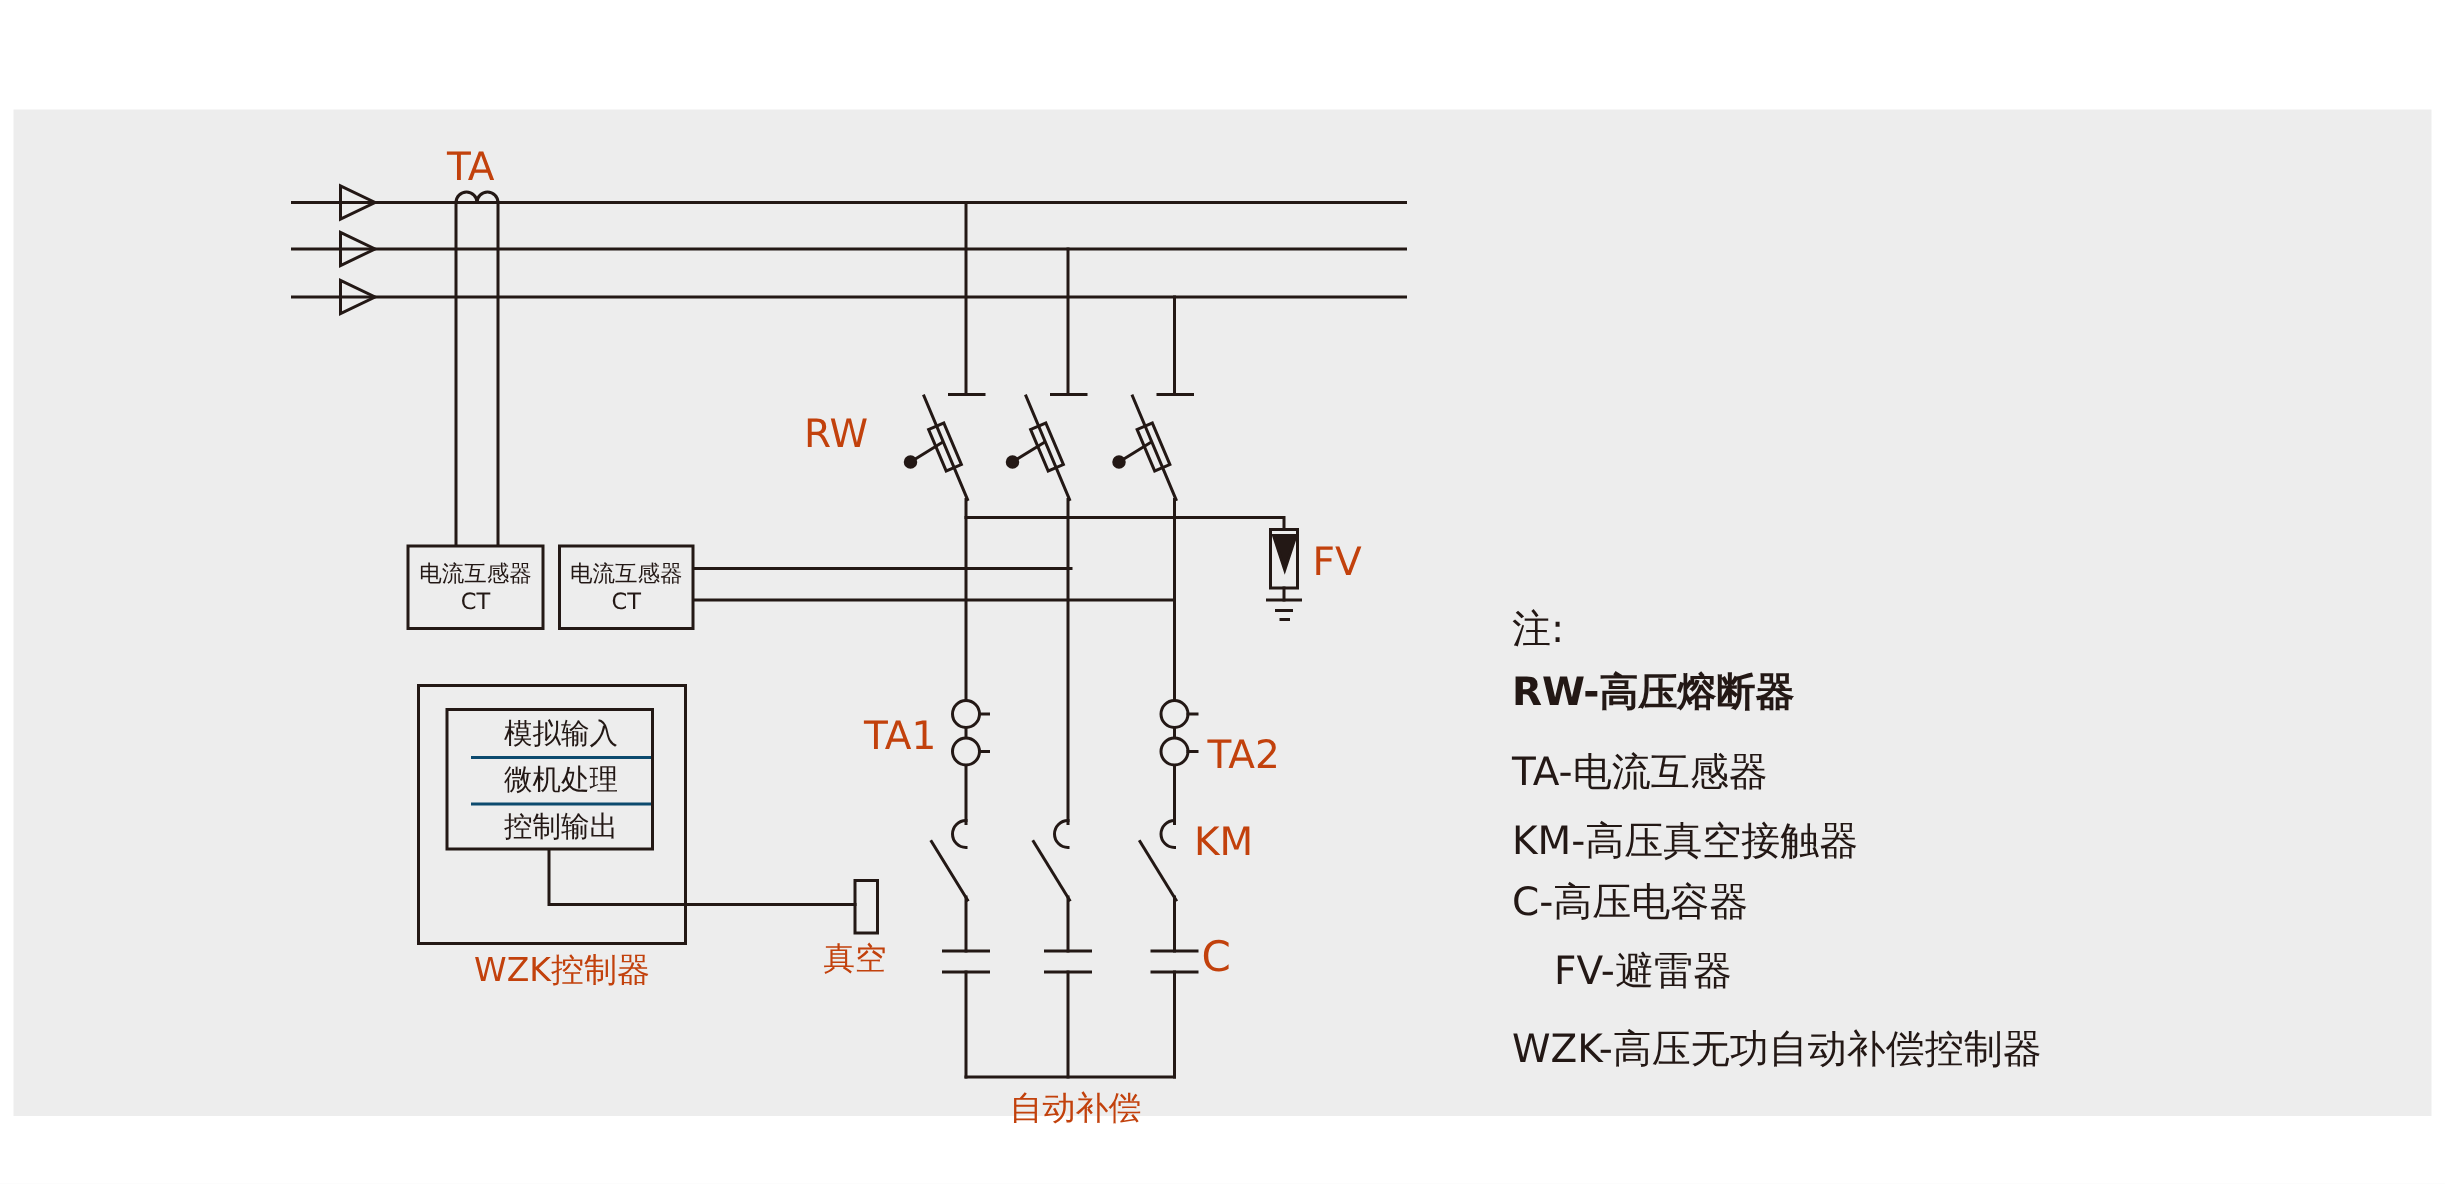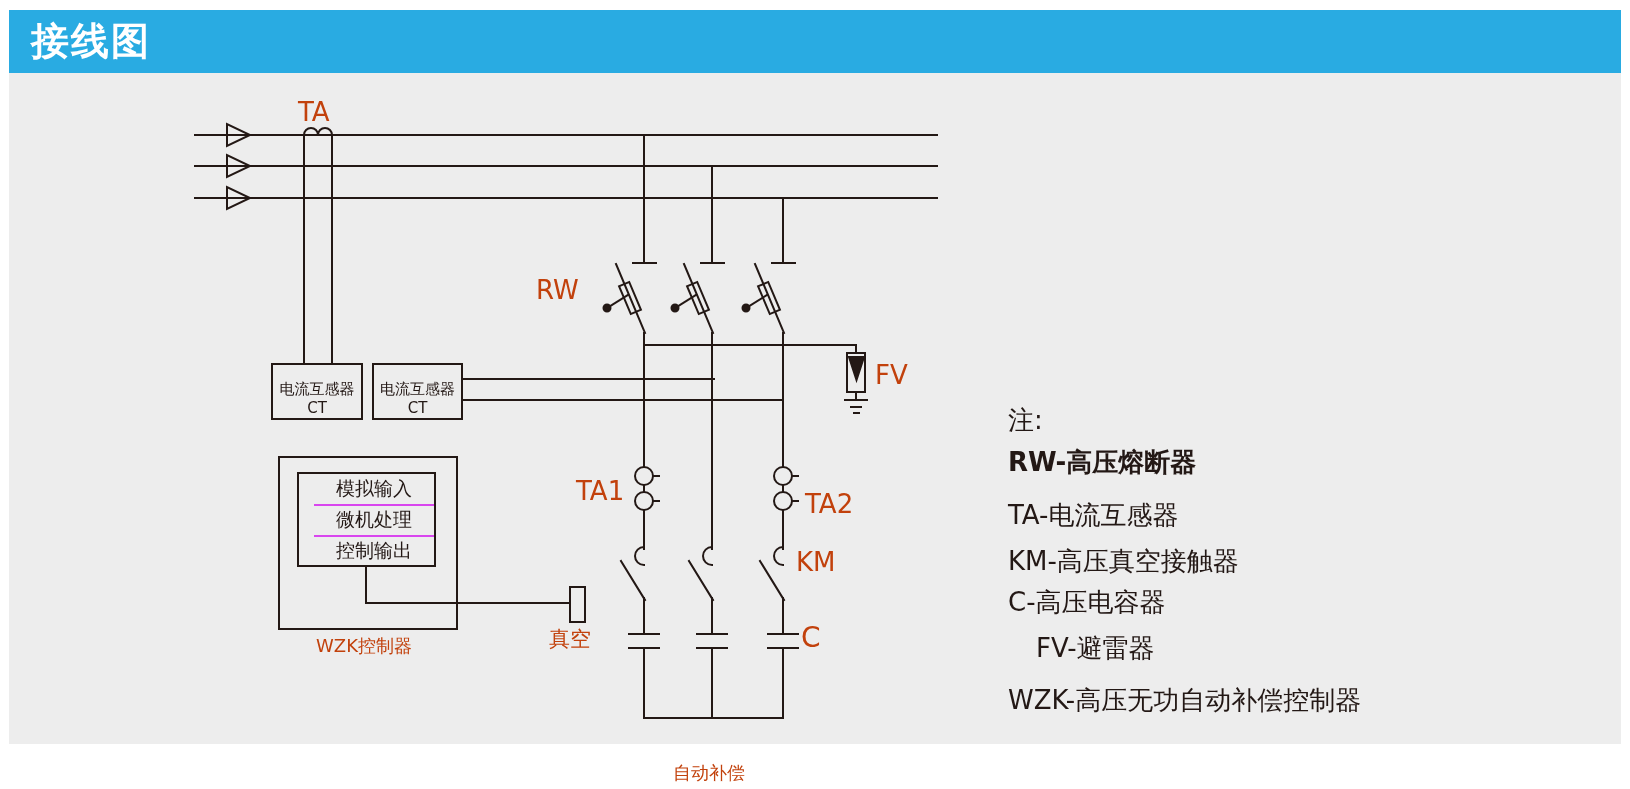--- a/index.html
+++ b/index.html
@@ -5,44 +5,41 @@
   html,body{margin:0;padding:0;background:#ffffff;}
   .page{position:relative;width:1630px;height:789px;background:#ffffff;overflow:hidden;
         font-family:"DejaVu Sans","Liberation Sans",sans-serif;color:#231815;}
   .header-bar{position:absolute;left:9px;top:10px;width:1612px;height:63px;background:#29abe2;}
   .header-bar .title{display:block;padding-left:22px;line-height:63px;font-size:38px;
         font-weight:bold;color:#ffffff;letter-spacing:2px;}
   .panel{position:absolute;left:9px;top:73px;width:1612px;height:671px;background:#ededed;}
   .svg-layer{position:absolute;left:0;top:0;width:1630px;height:789px;pointer-events:none;}
 
   .lbl{position:absolute;font-size:26px;color:#c2410c;white-space:nowrap;line-height:1;}
-  .lbl.cjk{font-size:18px;}
+  .lbl.cjk{font-size:22px;}
 
   .ct-box{position:absolute;top:363px;height:57px;border:2px solid #231815;box-sizing:border-box;
-        display:flex;flex-direction:column;justify-content:flex-end;align-items:center;}
+        display:flex;flex-direction:column;justify-content:center;align-items:center;}
   .ct-box div{font-size:15px;line-height:19px;white-space:nowrap;}
   .wzk-outer{position:absolute;left:278px;top:456px;width:180px;height:174px;
         border:2px solid #231815;box-sizing:border-box;}
   .wzk-inner{position:absolute;left:297px;top:472px;width:139px;height:95px;
         border:2px solid #231815;box-sizing:border-box;display:grid;grid-template-rows:1fr 1fr 1fr;padding-left:15px;}
   .wzk-inner .module{display:flex;align-items:center;justify-content:center;
         font-size:19px;white-space:nowrap;}
-  .wzk-inner .module + .module{border-top:2px solid #d946ef;}
+  .wzk-inner .module + .module{border-top:2px solid #0c4a6e;}
 
   .legend{position:absolute;left:1008px;top:0;}
   .legend-row{position:absolute;left:0;font-size:26px;white-space:nowrap;color:#231815;line-height:1.2;}
 </style>
 </head>
 <body>
 
 <div class="page">
 
-  <div class="header-bar">
-    <span class="title">接线图</span>
-  </div>
 
   <div class="panel"></div>
 
   <svg class="svg-layer" viewBox="0 0 1630 789" xmlns="http://www.w3.org/2000/svg">
     <g stroke="#231815" stroke-width="2" fill="none" stroke-linecap="square">
 
       <g>
         <path d="M195,135 H937"></path>
         <path d="M195,166 H937"></path>
         <path d="M195,198 H937"></path>
@@ -148,21 +145,21 @@
   <div class="lbl" style="left:298px;top:99px;">TA</div>
   <div class="lbl" style="left:536px;top:277px;">RW</div>
   <div class="lbl" style="left:875px;top:362px;">FV</div>
   <div class="lbl" style="left:576px;top:478px;">TA1</div>
   <div class="lbl" style="left:805px;top:491px;">TA2</div>
   <div class="lbl" style="left:796px;top:549px;">KM</div>
   <div class="lbl" style="left:801px;top:624px;font-size:28px;">C</div>
 
   <div class="lbl cjk" style="left:549px;top:629px;font-size:21px;">真空</div>
   <div class="lbl cjk" style="left:316px;top:637px;">WZK控制器</div>
-  <div class="lbl cjk" style="left:673px;top:729px;margin-top:35px;">自动补偿</div>
+  <div class="lbl cjk" style="left:673px;top:729px;">自动补偿</div>
 
   <div class="ct-box" style="left:271px;width:92px;">
     <div>电流互感器</div>
     <div>CT</div>
   </div>
   <div class="ct-box" style="left:372px;width:91px;">
     <div>电流互感器</div>
     <div>CT</div>
   </div>
 

